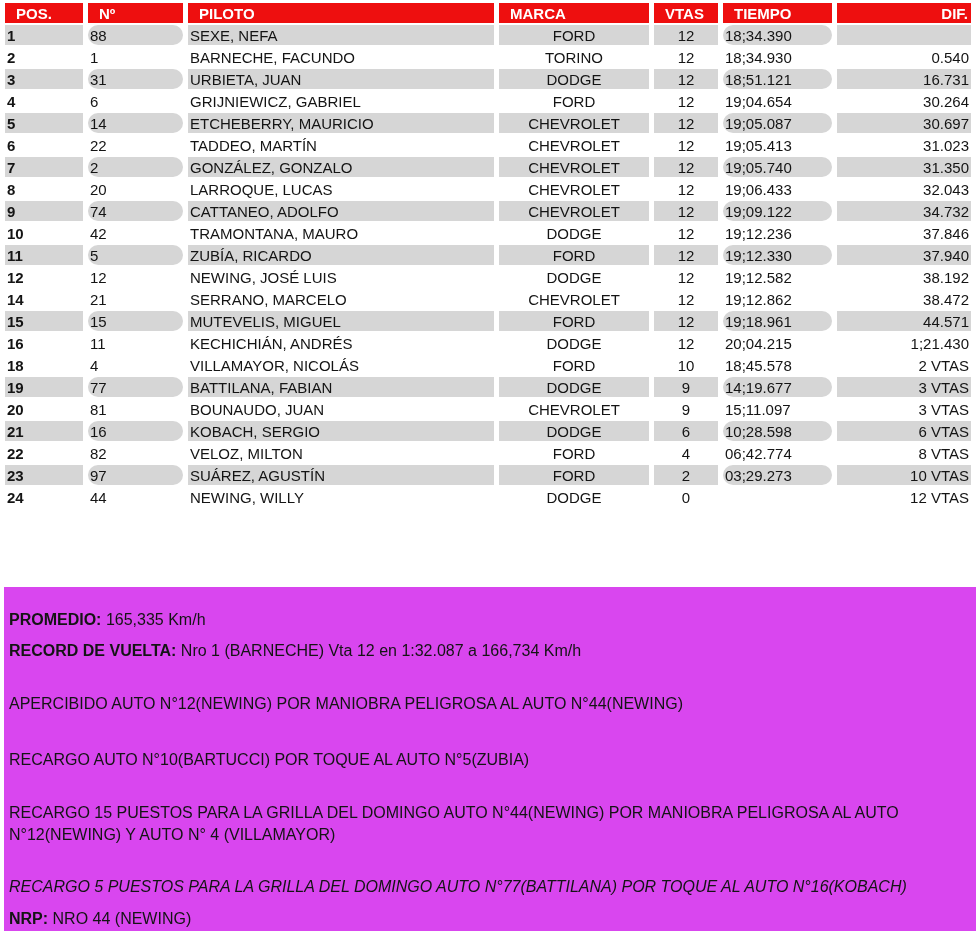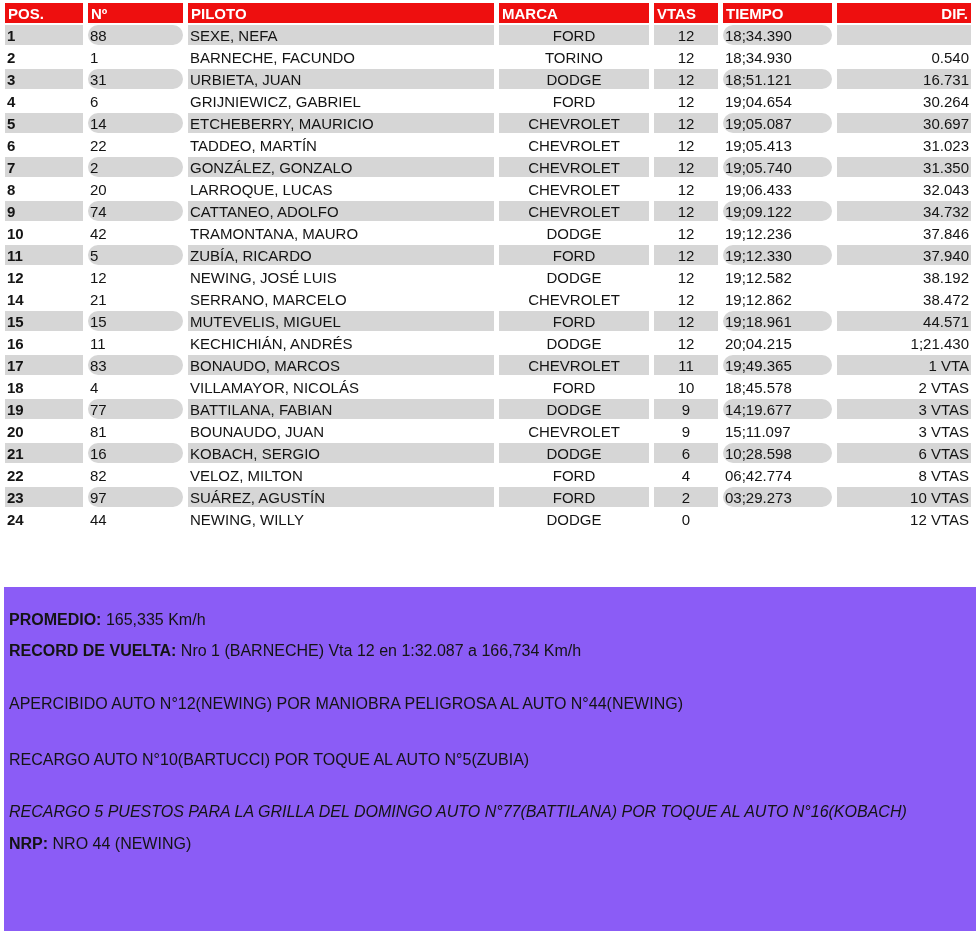--- a/index.html
+++ b/index.html
@@ -27,41 +27,41 @@
     font-size: 15px;
     vertical-align: middle;
     white-space: nowrap;
     overflow: hidden;
   }
   table.results thead th {
     background: #ee0f0f;
     color: #ffffff;
     font-weight: bold;
     text-align: left;
-    padding-left: 3px;
+    padding-left: 11px;
   }
   table.results thead th.c-vtas { text-align: left; }
   table.results thead th.c-dif  { text-align: right; padding-right: 3px; }
   tr.row-gray td { background: #d6d6d6; }
   tr.row-white td { background: #ffffff; }
   td.c-pos { font-weight: bold; padding-left: 3px; }
   td.c-num { padding-left: 3px; border-radius: 10px; }
   td.c-piloto { padding-left: 3px; }
   td.c-marca { padding-left: 3px; text-align: center; }
   td.c-vtas { text-align: center; }
   td.c-tiempo { padding-left: 4px; border-radius: 10px; }
   td.c-dif { text-align: right; padding-right: 3px; }
 
   .footer-box {
     position: absolute;
     left: 4px;
     top: 587px;
     width: 972px;
     height: 344px;
-    background: #8b5cf6;
+    background: #d946ef;
     box-sizing: border-box;
     padding: 0 6px 0 5px;
   }
   .footer-box p {
     margin: 0;
     font-size: 16px;
     line-height: 22px;
   }
   .footer-box .p1 { padding-top: 22px; }
   .footer-box .p2 { margin-top: 9px; }
@@ -225,29 +225,20 @@
       </tr>
       <tr class="row-white">
         <td class="c-pos">16</td>
         <td class="c-num">11</td>
         <td class="c-piloto">KECHICHIÁN, ANDRÉS</td>
         <td class="c-marca">DODGE</td>
         <td class="c-vtas">12</td>
         <td class="c-tiempo">20;04.215</td>
         <td class="c-dif">1;21.430</td>
       </tr>
-      <tr class="row-gray">
-        <td class="c-pos">17</td>
-        <td class="c-num">83</td>
-        <td class="c-piloto">BONAUDO, MARCOS</td>
-        <td class="c-marca">CHEVROLET</td>
-        <td class="c-vtas">11</td>
-        <td class="c-tiempo">19;49.365</td>
-        <td class="c-dif">1 VTA</td>
-      </tr>
       <tr class="row-white">
         <td class="c-pos">18</td>
         <td class="c-num">4</td>
         <td class="c-piloto">VILLAMAYOR, NICOLÁS</td>
         <td class="c-marca">FORD</td>
         <td class="c-vtas">10</td>
         <td class="c-tiempo">18;45.578</td>
         <td class="c-dif">2 VTAS</td>
       </tr>
       <tr class="row-gray">
@@ -305,15 +296,16 @@
         <td class="c-dif">12 VTAS</td>
       </tr>
     </tbody>
 </table>
 
 <div class="footer-box">
   <p class="p1"><strong>PROMEDIO:</strong><span> 165,335 Km/h</span></p>
   <p class="p2"><strong>RECORD DE VUELTA:</strong><span> Nro 1 (BARNECHE) Vta 12 en 1:32.087 a 166,734 Km/h</span></p>
   <p class="p3">APERCIBIDO AUTO N°12(NEWING) POR MANIOBRA PELIGROSA AL AUTO N°44(NEWING)</p>
   <p class="p4">RECARGO AUTO N°10(BARTUCCI) POR TOQUE AL AUTO N°5(ZUBIA)</p>
+  <p class="p5">RECARGO 15 PUESTOS  PARA LA GRILLA DEL DOMINGO AUTO N°44(NEWING) POR MANIOBRA PELIGROSA AL AUTO N°12(NEWING) Y AUTO N° 4 (VILLAMAYOR)</p>
   <p class="p6">RECARGO 5 PUESTOS PARA LA GRILLA DEL DOMINGO AUTO N°77(BATTILANA) POR TOQUE AL AUTO N°16(KOBACH)</p>
   <p class="p7"><strong>NRP:</strong><span> NRO 44 (NEWING)</span></p>
 </div>
 
 </body></html>

